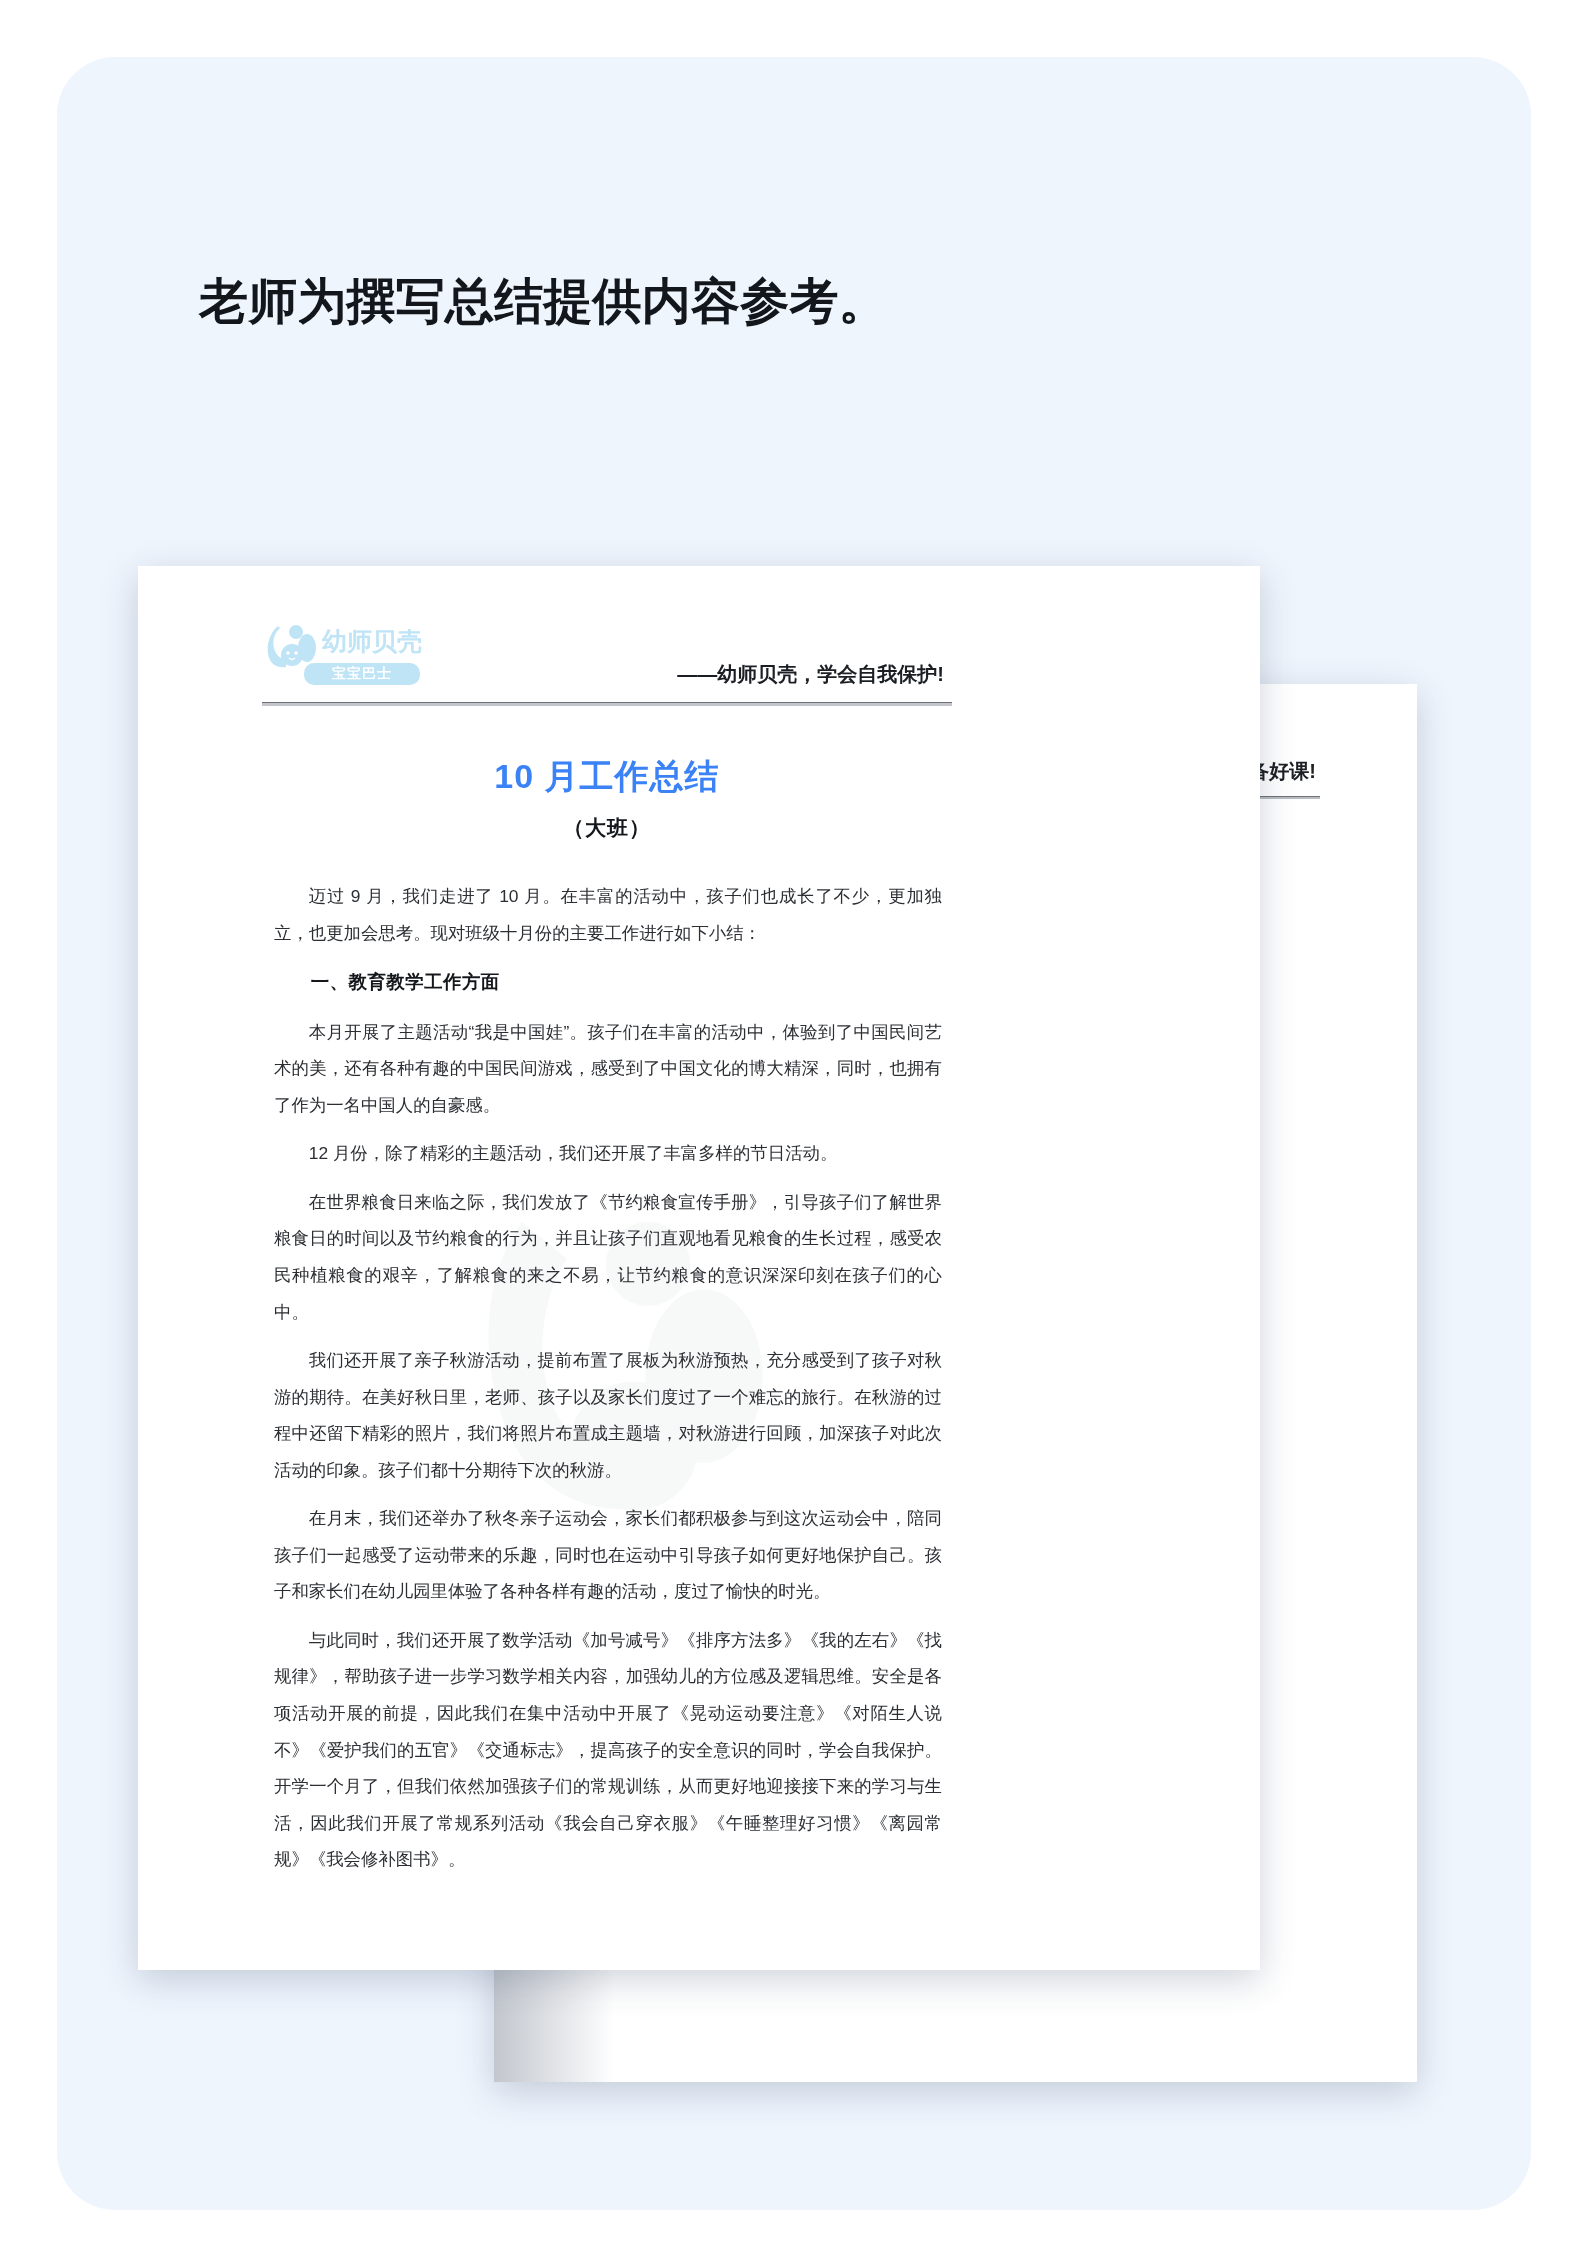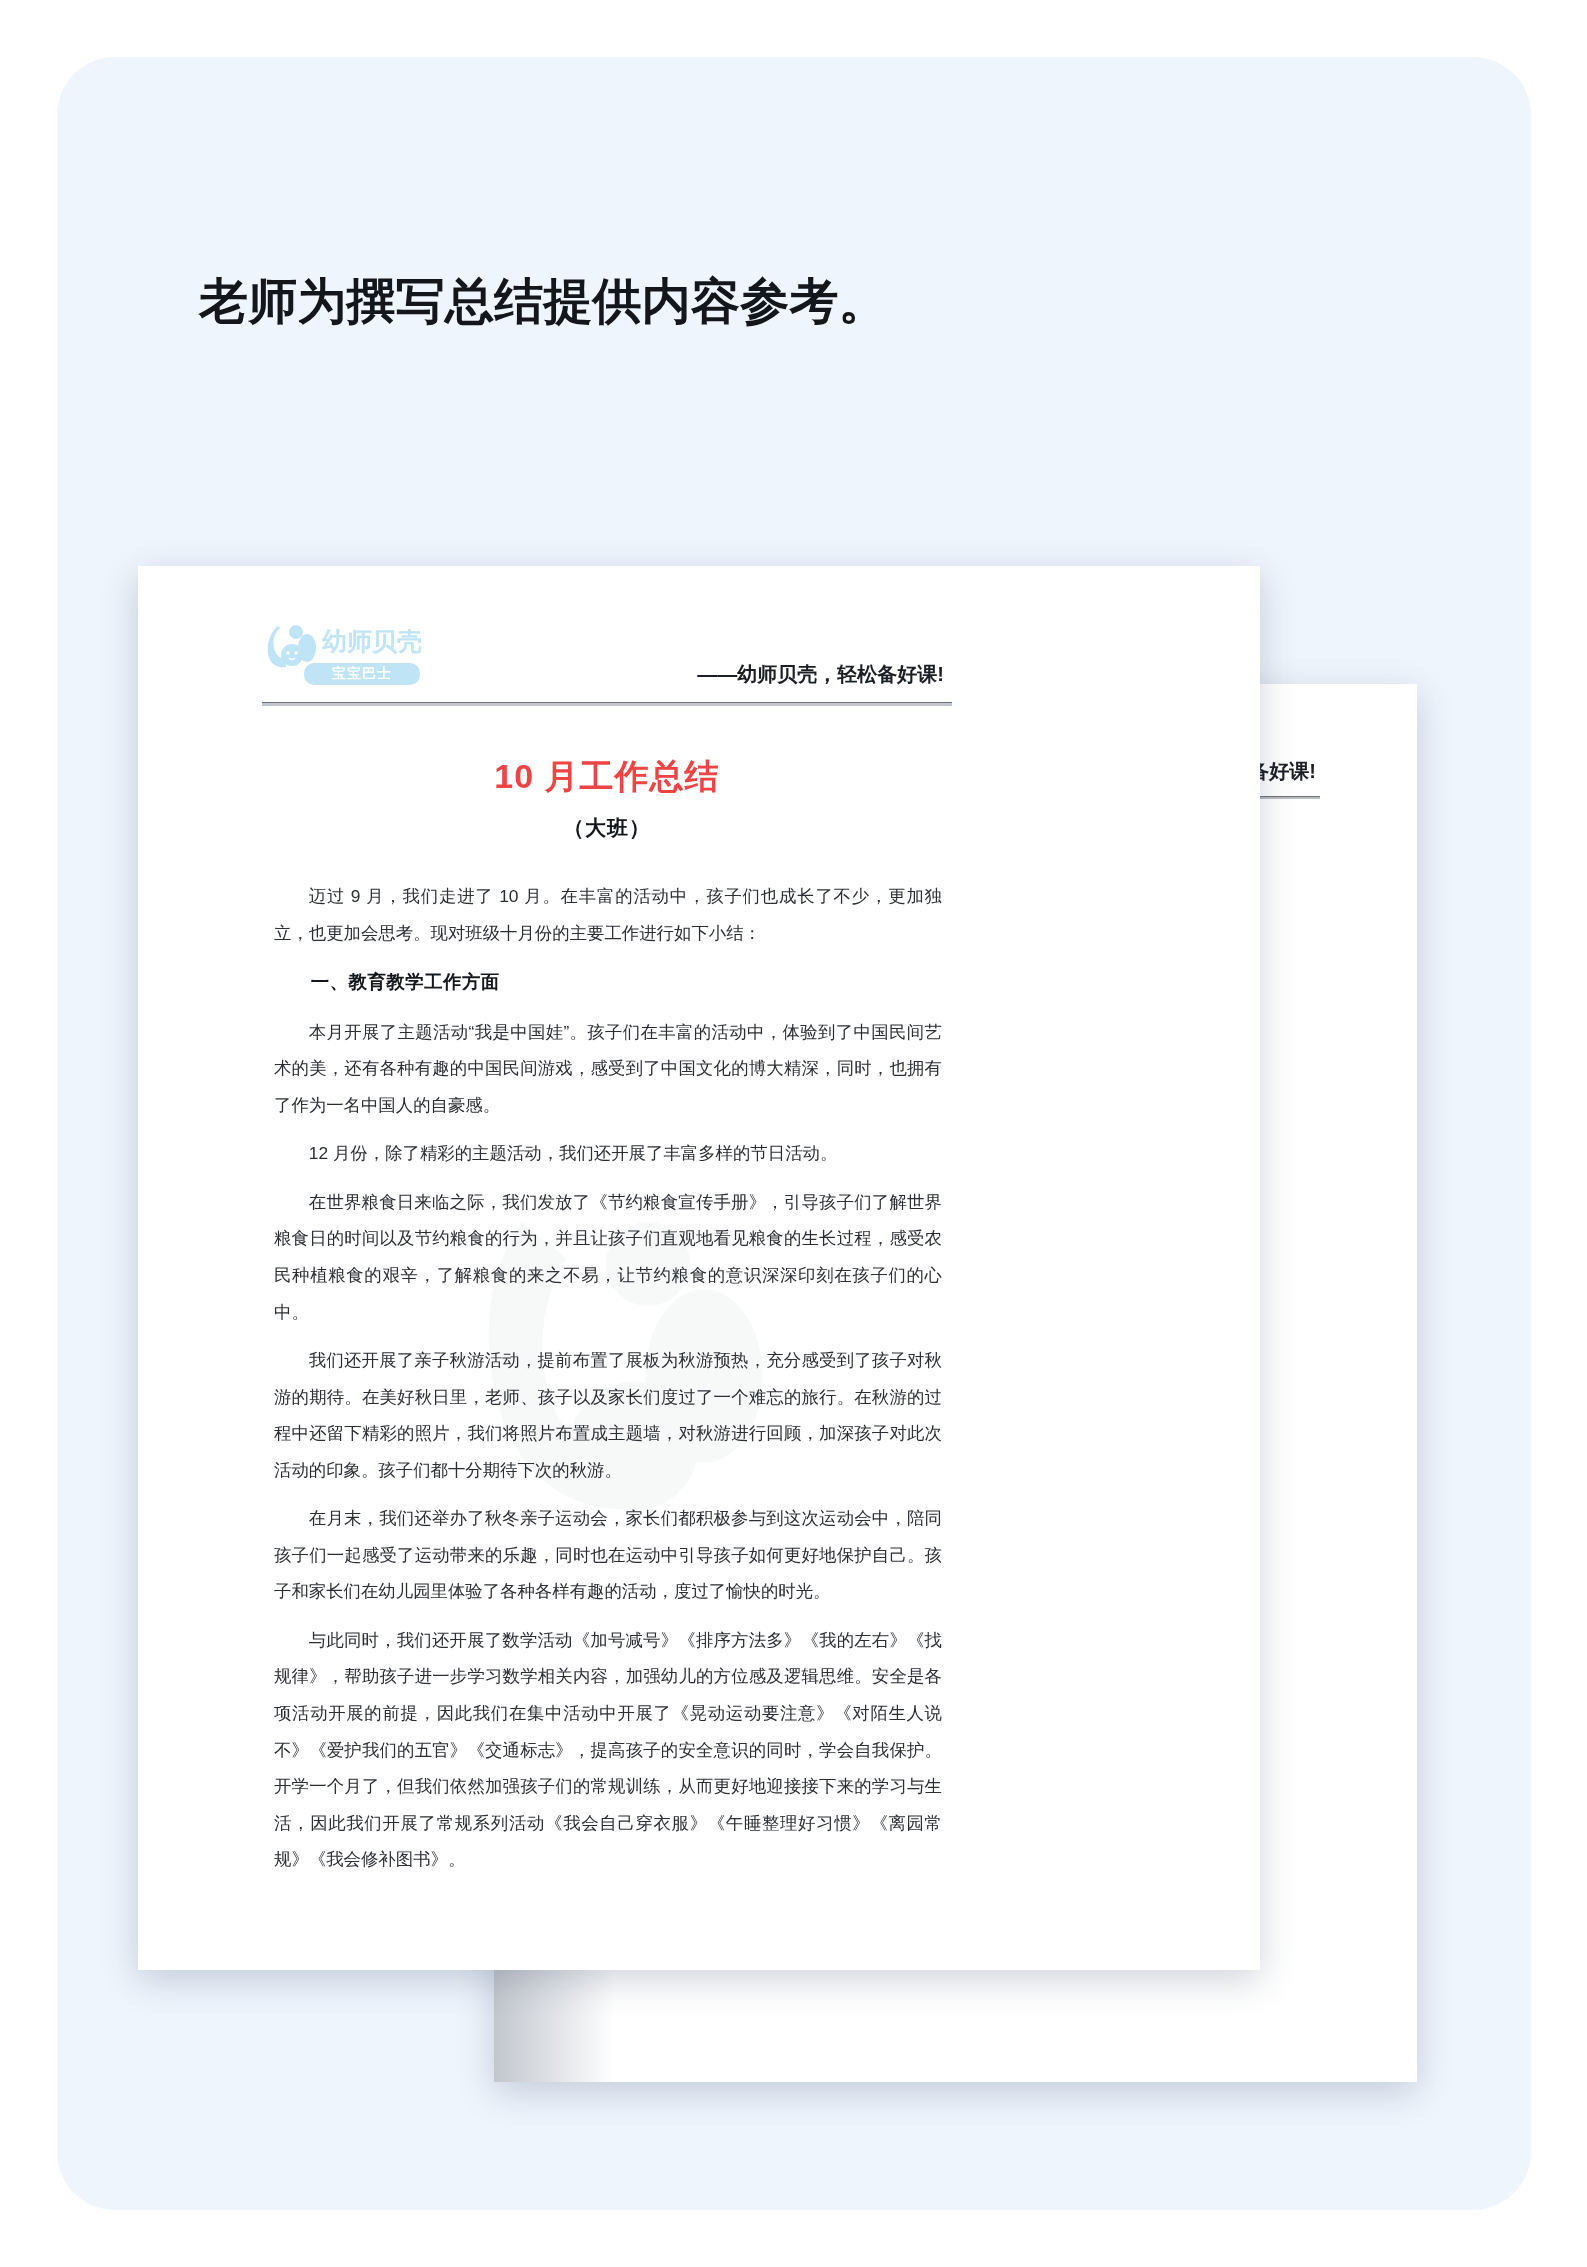--- a/index.html
+++ b/index.html
@@ -160,21 +160,21 @@
   }
 
   .doc-title {
     position: absolute;
     left: 124px;
     top: 188px;
     width: 690px;
     text-align: center;
     font-size: 34px;
     font-weight: 700;
-    color: #ef4444;
+    color: #3b82f6;
     letter-spacing: 1px;
   }
   .doc-subtitle {
     position: absolute;
     left: 124px;
     top: 248px;
     width: 690px;
     text-align: center;
     font-size: 21px;
     font-weight: 700;
@@ -315,21 +315,21 @@
             </g>
             <g fill="#ffffff">
               <circle cx="26" cy="31" r="1.8"></circle>
               <circle cx="34" cy="31" r="1.8"></circle>
               <path d="M27 36 q3 3 6 0" stroke="#ffffff" stroke-width="1.4" fill="none"></path>
             </g>
             <text x="60" y="28" font-family="'Liberation Sans', sans-serif" font-size="25" font-weight="700" fill="#bfe4f6">幼师贝壳</text>
           </svg>
           <span class="logo-badge">宝宝巴士</span>
         </div>
-        <div class="doc-tagline">——幼师贝壳，轻松备好课!</div>
+        <div class="doc-tagline">——幼师贝壳，学会自我保护!</div>
       </div>
       <div class="doc-rule"></div>
 
       <div class="doc-title">10 月工作总结</div>
       <div class="doc-subtitle">（大班）</div>
 
       <div class="doc-body">
         <p>迈过 9 月，我们走进了 10 月。在丰富的活动中，孩子们也成长了不少，更加独立，也更加会思考。现对班级十月份的主要工作进行如下小结：</p>
         <p class="section">一、教育教学工作方面</p>
         <p>本月开展了主题活动“我是中国娃”。孩子们在丰富的活动中，体验到了中国民间艺术的美，还有各种有趣的中国民间游戏，感受到了中国文化的博大精深，同时，也拥有了作为一名中国人的自豪感。</p>

